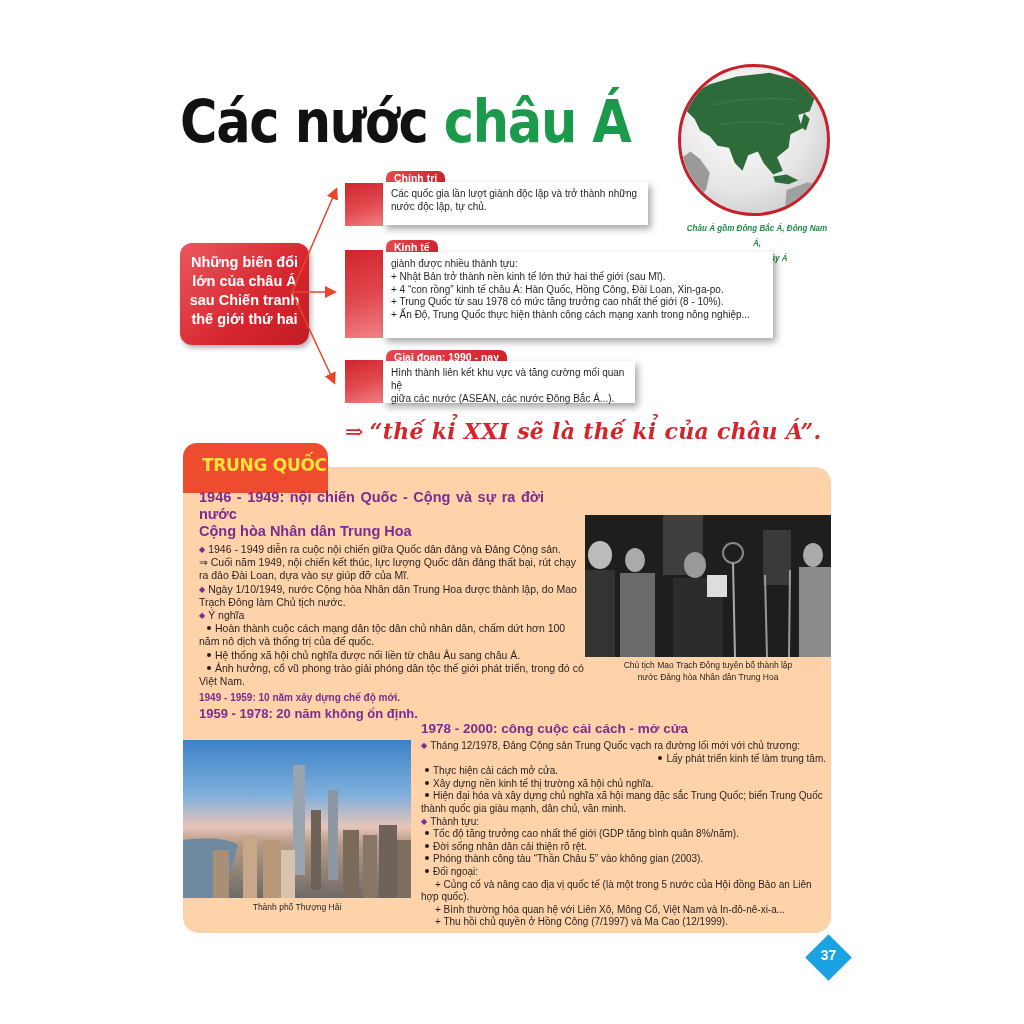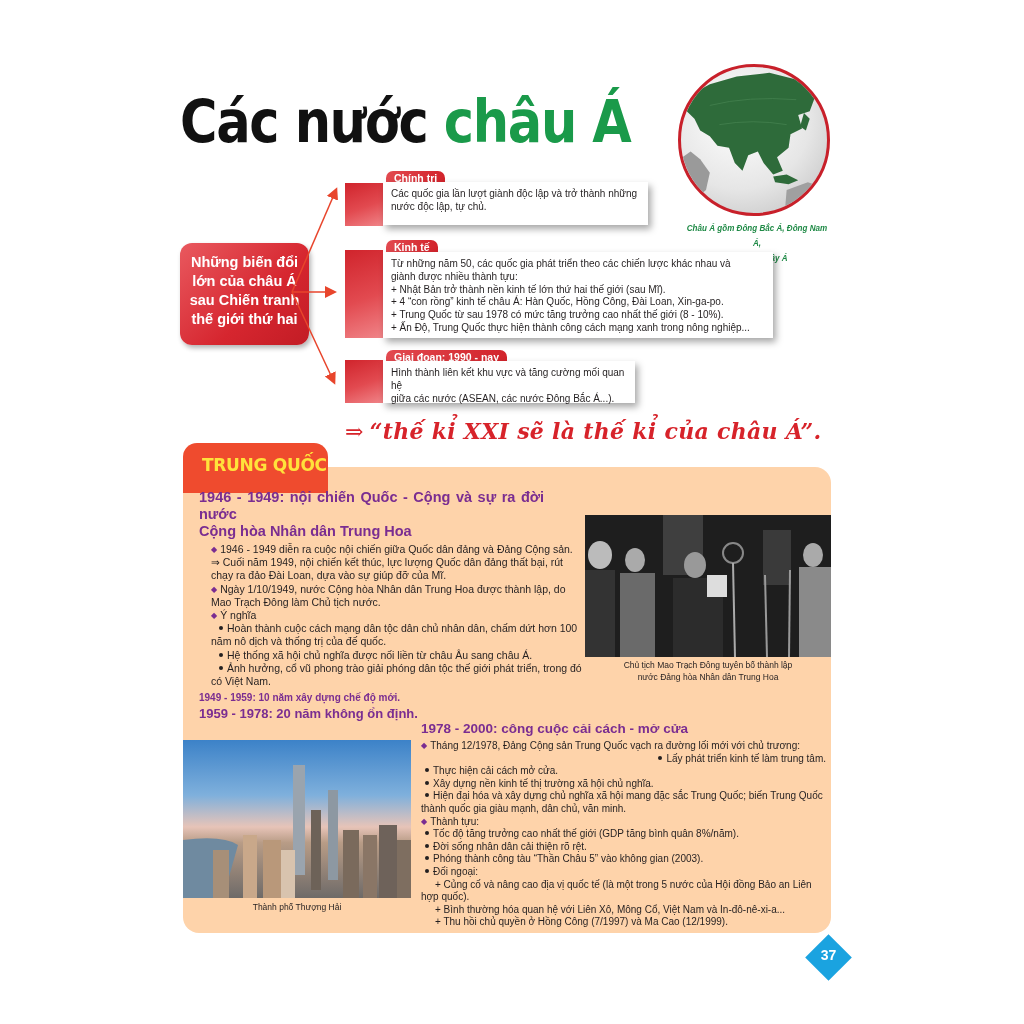--- a/index.html
+++ b/index.html
@@ -140,21 +140,20 @@
 <div class="tab-block" style="left:345px; top:183px; height:43px;"></div>
 <div class="card-label" style="left:386px; top:171px;">Chính trị</div>
 <div class="card" style="left:383px; top:182px; width:265px; height:43px;">
   <div>Các quốc gia lần lượt giành độc lập và trở thành những</div>
   <div>nước độc lập, tự chủ.</div>
 </div>
 
 <div class="tab-block" style="left:345px; top:250px; height:88px;"></div>
 <div class="card-label" style="left:386px; top:240px;">Kinh tế</div>
 <div class="card" style="left:383px; top:252px; width:390px; height:86px;">
-  <div>Từ những năm 50, các quốc gia phát triển theo các chiến lược khác nhau và</div>
   <div>giành được nhiều thành tựu:</div>
   <div>+ Nhật Bản trở thành nền kinh tế lớn thứ hai thế giới (sau Mĩ).</div>
   <div>+ 4 “con rồng” kinh tế châu Á: Hàn Quốc, Hồng Công, Đài Loan, Xin-ga-po.</div>
   <div>+ Trung Quốc từ sau 1978 có mức tăng trưởng cao nhất thế giới (8 - 10%).</div>
   <div>+ Ấn Độ, Trung Quốc thực hiện thành công cách mạng xanh trong nông nghiệp...</div>
 </div>
 
 <div class="tab-block" style="left:345px; top:360px; height:43px;"></div>
 <div class="card-label" style="left:386px; top:350px;">Giai đoạn: 1990 - nay</div>
 <div class="card" style="left:383px; top:361px; width:252px; height:42px;">
@@ -167,21 +166,21 @@
 </div>
 
 <div class="china-panel"></div>
 <div class="china-tab">TRUNG QUỐC</div>
 
 <div style="position:absolute; left:199px; top:489px; width:385px;">
   <div class="h-purple">
     <div style="word-spacing:1.5px;">1946 - 1949: nội chiến Quốc - Cộng và sự ra đời nước</div>
     <div>Cộng hòa Nhân dân Trung Hoa</div>
   </div>
-  <div class="body-text" style="margin-top:3px;margin-left:12px;">
+  <div class="body-text" style="margin-top:3px;">
     <div><span class="diamond">◆</span><span>1946 - 1949 diễn ra cuộc nội chiến giữa Quốc dân đảng và Đảng Cộng sản.</span></div>
     <div><span>⇒</span> <span>Cuối năm 1949, nội chiến kết thúc, lực lượng Quốc dân đảng thất bại, rút chạy ra đảo Đài Loan, dựa vào sự giúp đỡ của Mĩ.</span></div>
     <div><span class="diamond">◆</span><span>Ngày 1/10/1949, nước Cộng hòa Nhân dân Trung Hoa được thành lập, do Mao Trạch Đông làm Chủ tịch nước.</span></div>
     <div><span class="diamond">◆</span><span>Ý nghĩa</span></div>
     <div style="text-indent:8px;"><span class="dot"></span><span>Hoàn thành cuộc cách mạng dân tộc dân chủ nhân dân, chấm dứt hơn 100 năm nô dịch và thống trị của đế quốc.</span></div>
     <div style="text-indent:8px;"><span class="dot"></span><span>Hệ thống xã hội chủ nghĩa được nối liền từ châu Âu sang châu Á.</span></div>
     <div style="text-indent:8px;"><span class="dot"></span><span>Ảnh hưởng, cổ vũ phong trào giải phóng dân tộc thế giới phát triển, trong đó có Việt Nam.</span></div>
   </div>
   <div class="h-purple" style="font-size:10px; line-height:16px; margin-top:2px;">1949 - 1959: 10 năm xây dựng chế độ mới.</div>
   <div class="h-purple" style="font-size:13px; line-height:16px;">1959 - 1978: 20 năm không ổn định.</div>

